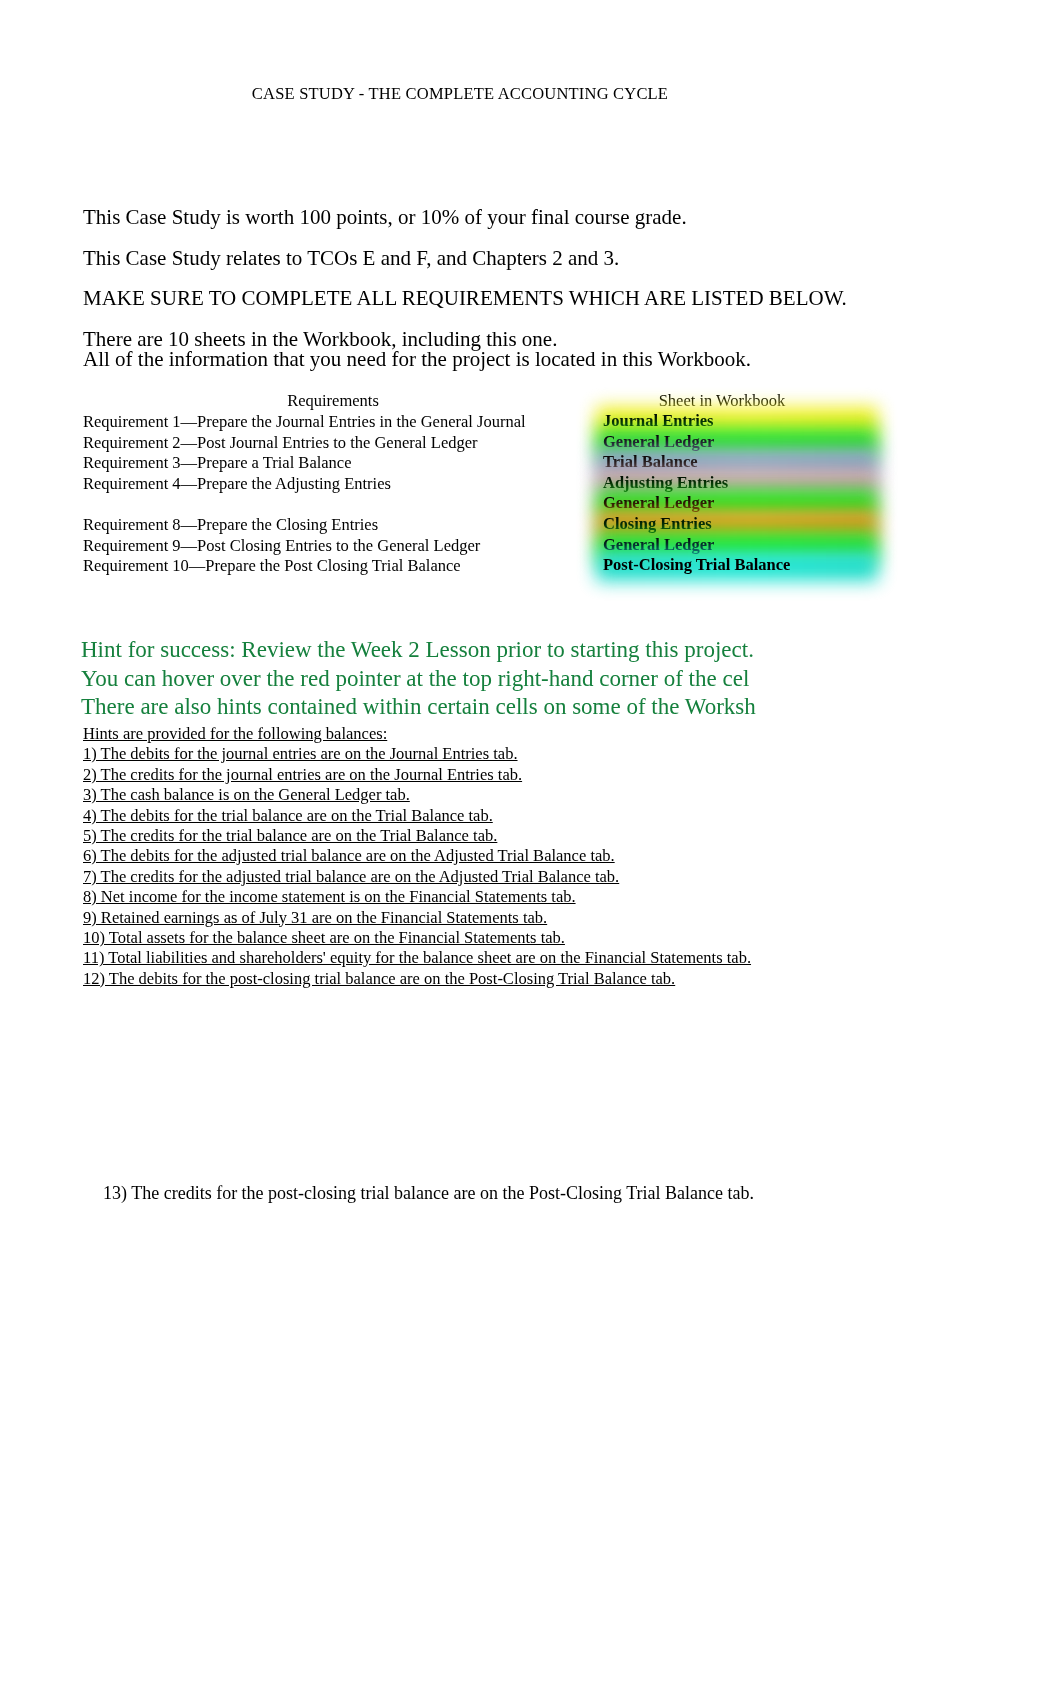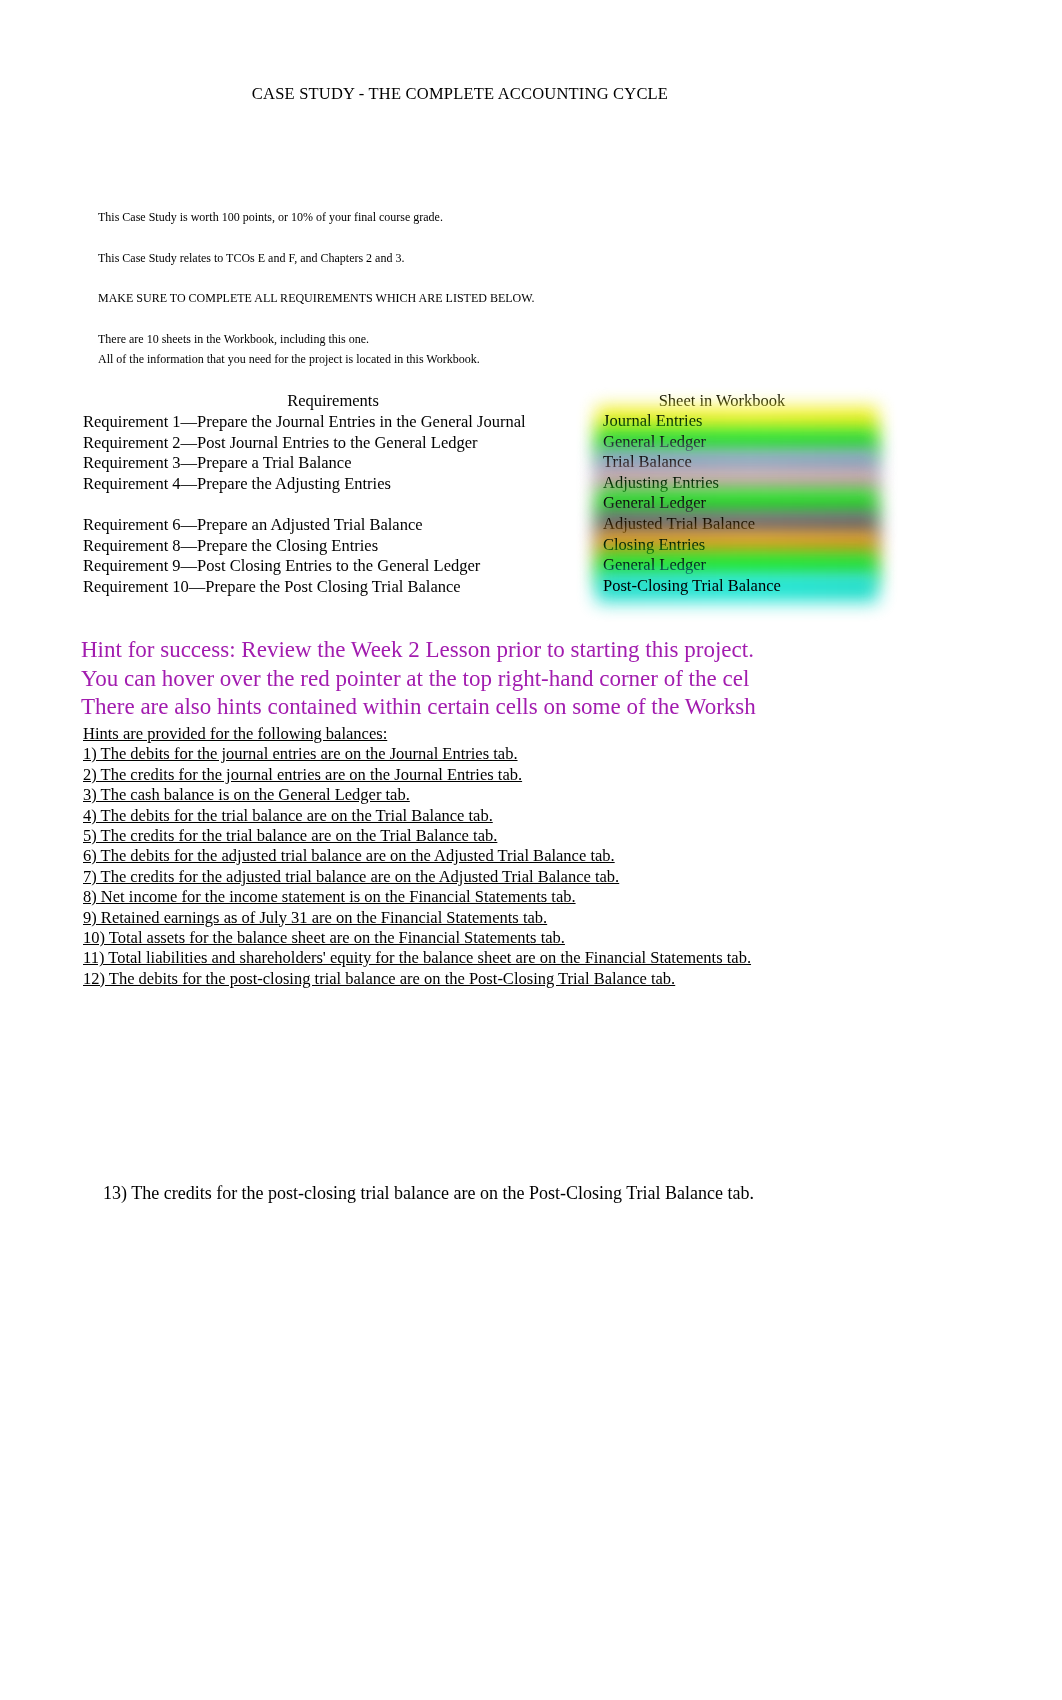--- a/index.html
+++ b/index.html
@@ -30,24 +30,24 @@
     width: 920px;
     text-align: center;
     font-size: 16.5px;
     letter-spacing: 0.2px;
     white-space: nowrap;
   }
 
   
   .intro {
     position: absolute;
-    left: 98px;
+    left: 83px;
     top: 207px;
     width: 880px;
-    font-size: 12px;
+    font-size: 21px;
     line-height: 20px;
   }
   .intro p {
     margin: 0 0 20.5px 0;
   }
   .intro p.tight {
     margin: 0;
   }
 
   
@@ -84,20 +84,21 @@
     top: 0;
     white-space: nowrap;
   }
   
   .sheet-cell {
     position: absolute;
     left: 519px;
     top: -1px;
     width: 270px;
     height: 22px;
+    font-weight: bold;
   }
   .sheet-cell .glow {
     position: absolute;
     left: -6px;
     top: -4px;
     width: 282px;
     height: 30px;
     filter: blur(9px);
     opacity: 0.97;
   }
@@ -107,21 +108,21 @@
     top: 0px;
     white-space: nowrap;
   }
 
   
   .red-hints {
     position: absolute;
     left: 81px;
     top: 636px;
     width: 900px;
-    color: #a21caf;
+    color: #15803d;
     font-size: 23px;
     line-height: 28.5px;
     white-space: nowrap;
     overflow: hidden;
   }
   .red-hints div { height: 28.5px; }
 
   
   .hint-list {
     position: absolute;
@@ -189,27 +190,20 @@
           <div class="req-text">Requirement 4—Prepare the Adjusting Entries</div>
           <div class="sheet-cell">
             <div class="glow" style="background: linear-gradient(90deg, rgb(201, 154, 164) 0%, rgb(208, 166, 173) 55%, rgb(201, 154, 164) 100%);"></div>
             <div class="sheet-text">Adjusting Entries</div>
           </div>
         </div>
         <div class="req-row">
           <div class="sheet-cell">
             <div class="glow" style="background: linear-gradient(90deg, rgb(29, 219, 29) 0%, rgb(23, 230, 23) 55%, rgb(29, 219, 29) 100%);"></div>
             <div class="sheet-text">General Ledger</div>
-          </div>
-        </div>
-        <div class="req-row">
-          <div class="req-text">Requirement 6—Prepare an Adjusted Trial Balance</div>
-          <div class="sheet-cell">
-            <div class="glow" style="background: linear-gradient(90deg, rgb(91, 92, 107) 0%, rgb(106, 98, 117) 55%, rgb(91, 92, 107) 100%);"></div>
-            <div class="sheet-text">Adjusted Trial Balance</div>
           </div>
         </div>
         <div class="req-row">
           <div class="req-text">Requirement 8—Prepare the Closing Entries</div>
           <div class="sheet-cell">
             <div class="glow" style="background: linear-gradient(90deg, rgb(223, 142, 18) 0%, rgb(232, 155, 22) 55%, rgb(223, 142, 18) 100%);"></div>
             <div class="sheet-text">Closing Entries</div>
           </div>
         </div>
         <div class="req-row">

